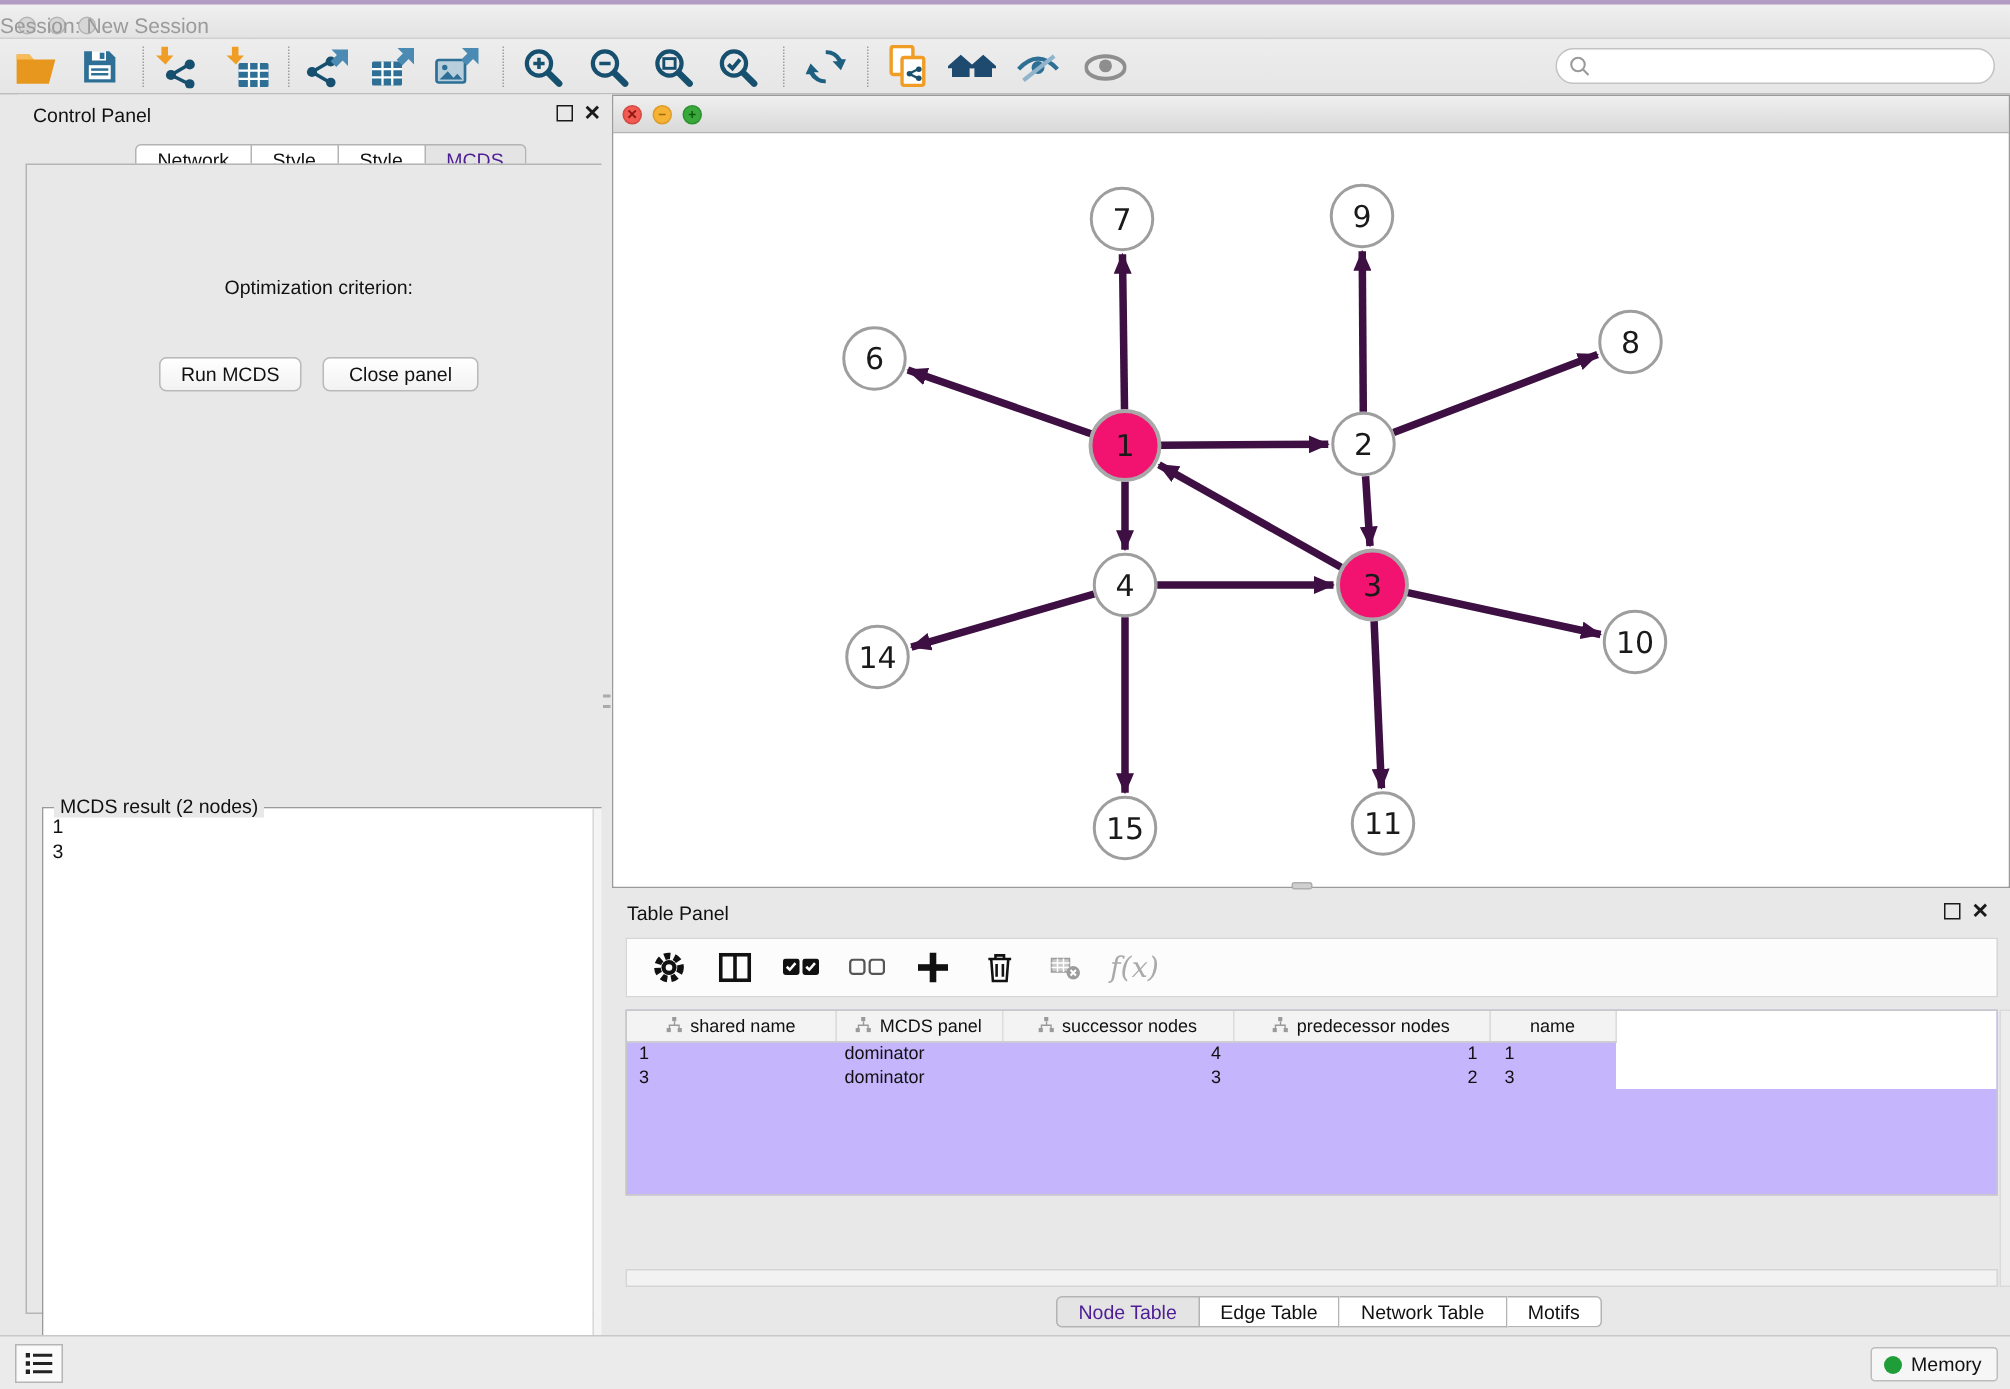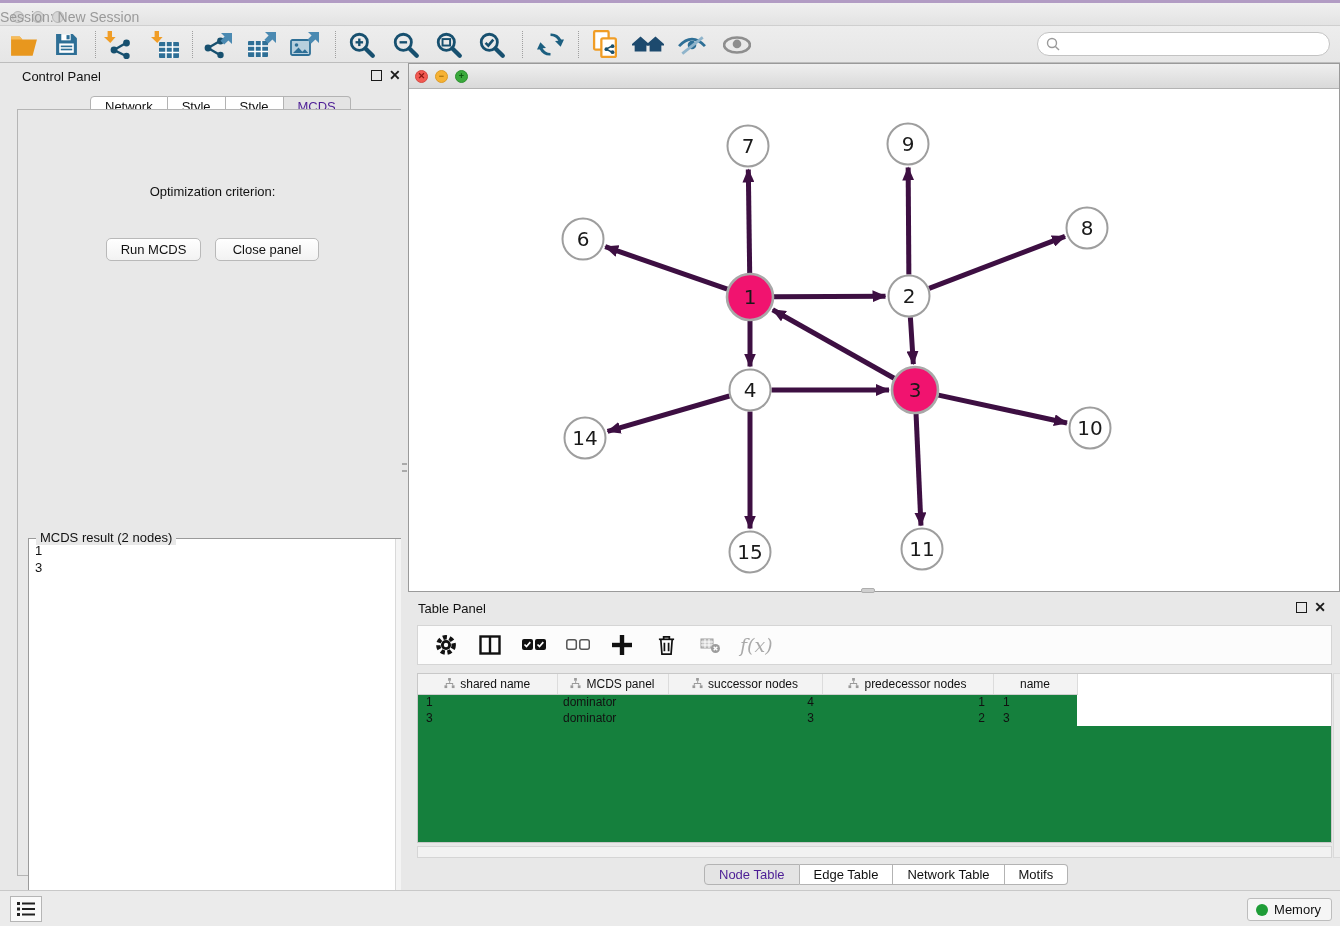--- a/index.html
+++ b/index.html
@@ -70,22 +70,22 @@
   #net-canvas { position:absolute; left:0; top:25px; width:930px; height:502px; background:#fff; }
   #net-resize-grip { position:absolute; left:452px; bottom:-2px; width:14px; height:5px;
     background:#cfcfcf; border:1px solid #aeaeae; border-radius:2px; }
   
   #table-panel { position:absolute; left:408px; top:595px; width:932px; height:295px; background:#e8e8e8; }
   #tp-title { position:absolute; left:10px; top:6px; font-size:13px; color:#111; }
   #tp-toolbar { position:absolute; left:9px; top:30px; width:915px; height:40px;
     background:#fcfcfc; border:1px solid #d5d5d5; display:flex; align-items:center; gap:16px; padding-left:14px;}
   .tp-btn { width:28px; height:28px; display:flex; align-items:center; justify-content:center; }
   #fx-label { font-family:"DejaVu Serif", serif; font-style:italic; font-size:19px; color:#aaa; }
-  #tp-table { position:absolute; left:9px; top:78px; width:915px; height:170px;
-    background:#15803d; border:1px solid #c8c8c8; overflow:hidden;}
+  #tp-table { position:absolute; left:9px; top:78px; width:915px; height:124px;
+    background:#c4b5fd; border:1px solid #c8c8c8; overflow:hidden;}
   table { border-collapse:collapse; width:100%; table-layout:fixed; }
   th { background:#f3f3f3; border-right:1px solid #dcdcdc; border-bottom:1px solid #cfcfcf;
     height:20px; font-size:12px; font-weight:normal; color:#111; }
   th .hwrap { display:flex; align-items:center; justify-content:center; gap:5px; }
   td { font-size:12px; height:16px; color:#111; white-space:nowrap; overflow:hidden;}
   .c0{width:139px;} .c1{width:111px;} .c2{width:154px;} .c3{width:171px;} .c4{width:84px;} .cf{width:auto; background:#fff; border:none;}
   td.c0{ padding-left:8px; text-align:left;}
   td.c1{ padding-left:6px; text-align:left;}
   td.c2{ padding-right:8px; text-align:right;}
   td.c3{ padding-right:8px; text-align:right;}

